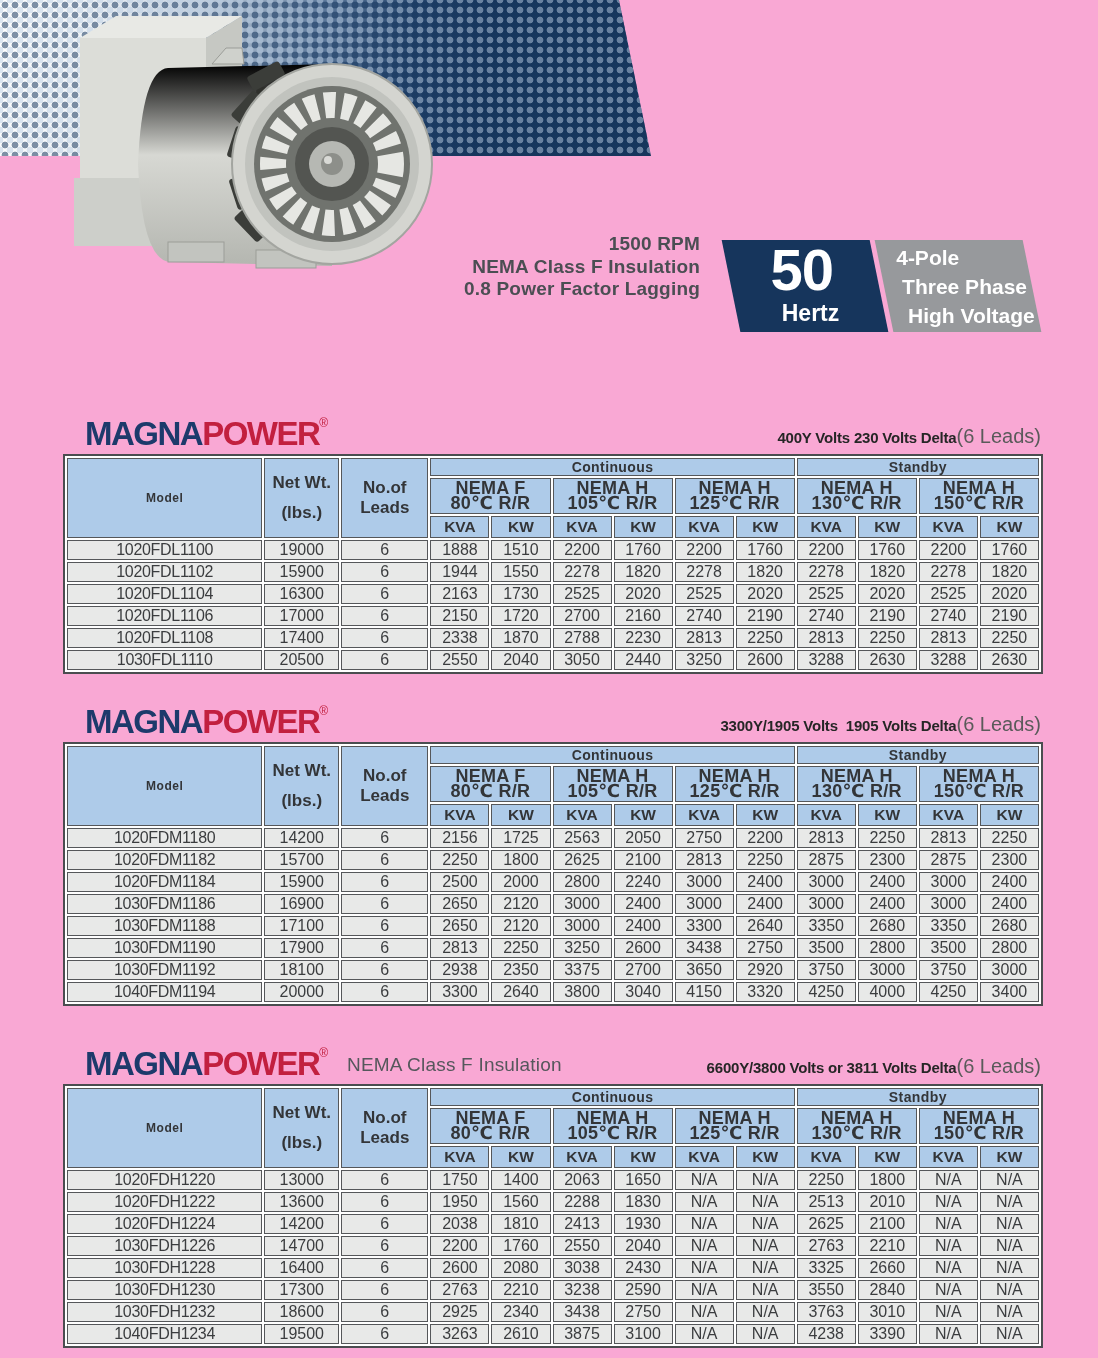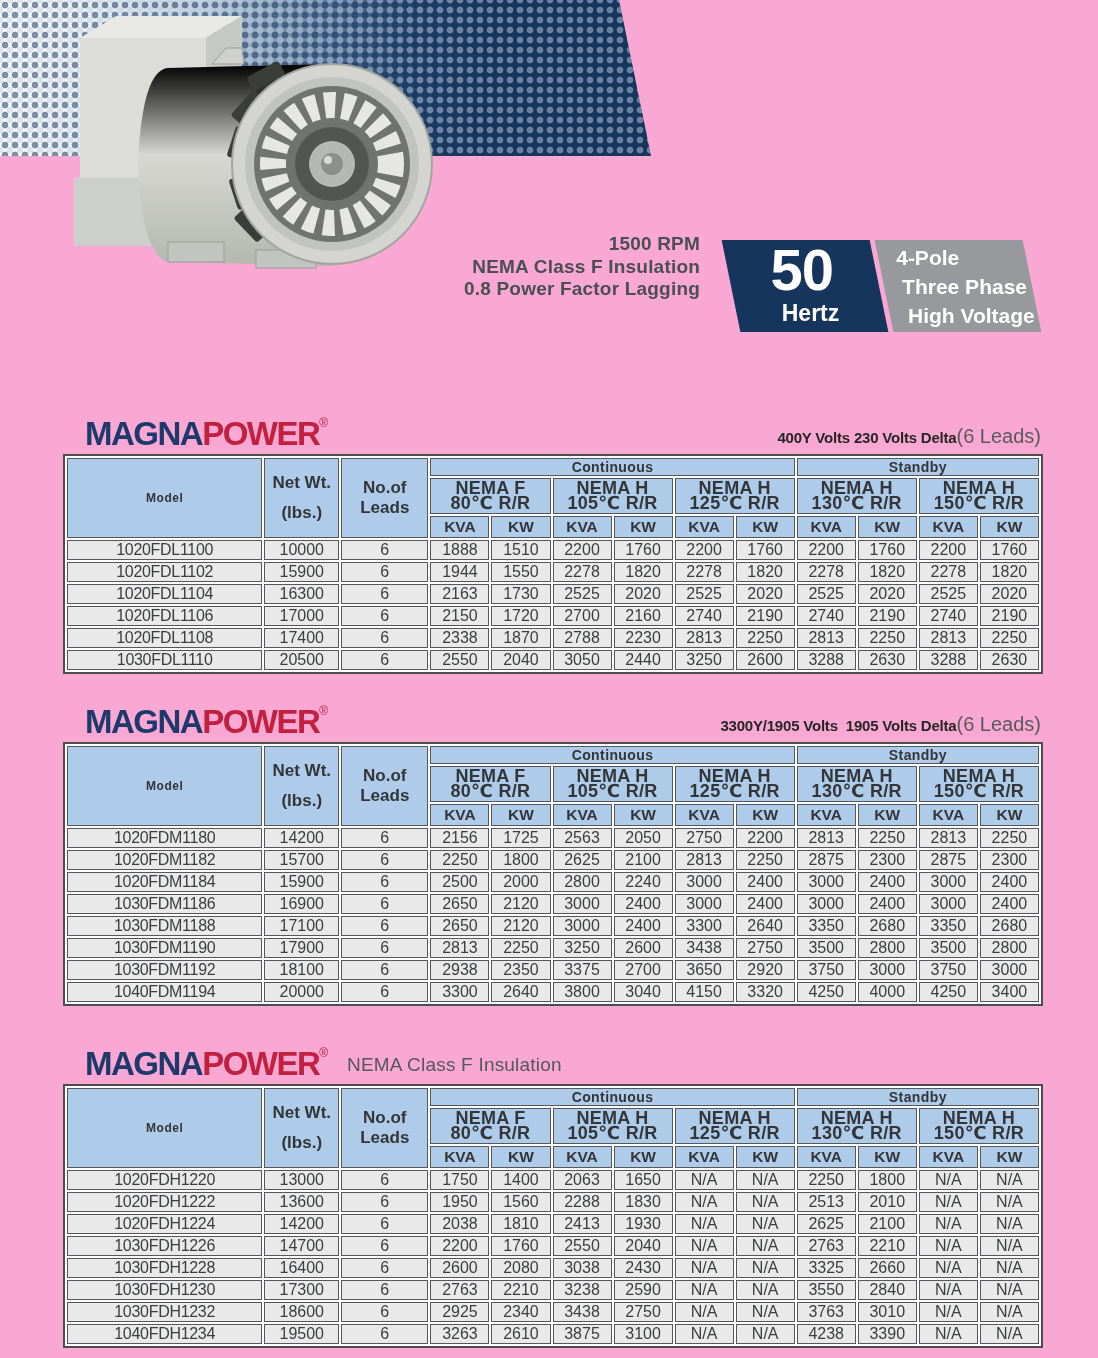--- a/index.html
+++ b/index.html
@@ -161,21 +161,21 @@
             <th class="unit">KW</th>
             <th class="unit">KVA</th>
             <th class="unit">KW</th>
             <th class="unit">KVA</th>
             <th class="unit">KW</th>
           </tr>
         </thead>
         <tbody>
           <tr>
             <td class="model-cell">1020FDL1100</td>
-            <td class="netwt-cell">10000</td>
+            <td class="netwt-cell">19000</td>
             <td class="value-cell">6</td>
             <td class="value-cell">1888</td>
             <td class="value-cell">1510</td>
             <td class="value-cell">2200</td>
             <td class="value-cell">1760</td>
             <td class="value-cell">2200</td>
             <td class="value-cell">1760</td>
             <td class="value-cell">2200</td>
             <td class="value-cell">1760</td>
             <td class="value-cell">2200</td>
@@ -422,20 +422,21 @@
             <td class="value-cell">3400</td>
           </tr>
         </tbody>
       </table>
   </div>
 
   <div class="sec" style="top:1038px;">
     <div class="sec-head">
       <div class="logo"><span class="magna">MAGNA</span><span class="power">POWER</span><span class="reg">®</span></div>
       <div class="sec-note">NEMA Class F Insulation</div>
+      <div class="sec-title"><span class="tb">6600Y/3800 Volts or 3811 Volts Delta</span><span class="ts">(6 Leads)</span></div>
     </div>
     <table class="spec">
       <colgroup>
           <col style="width:20.6%">
           <col style="width:7.9%">
           <col style="width:9.2%">
           <col span="10" style="width:6.23%">
         </colgroup>
     <thead>
           <tr>

